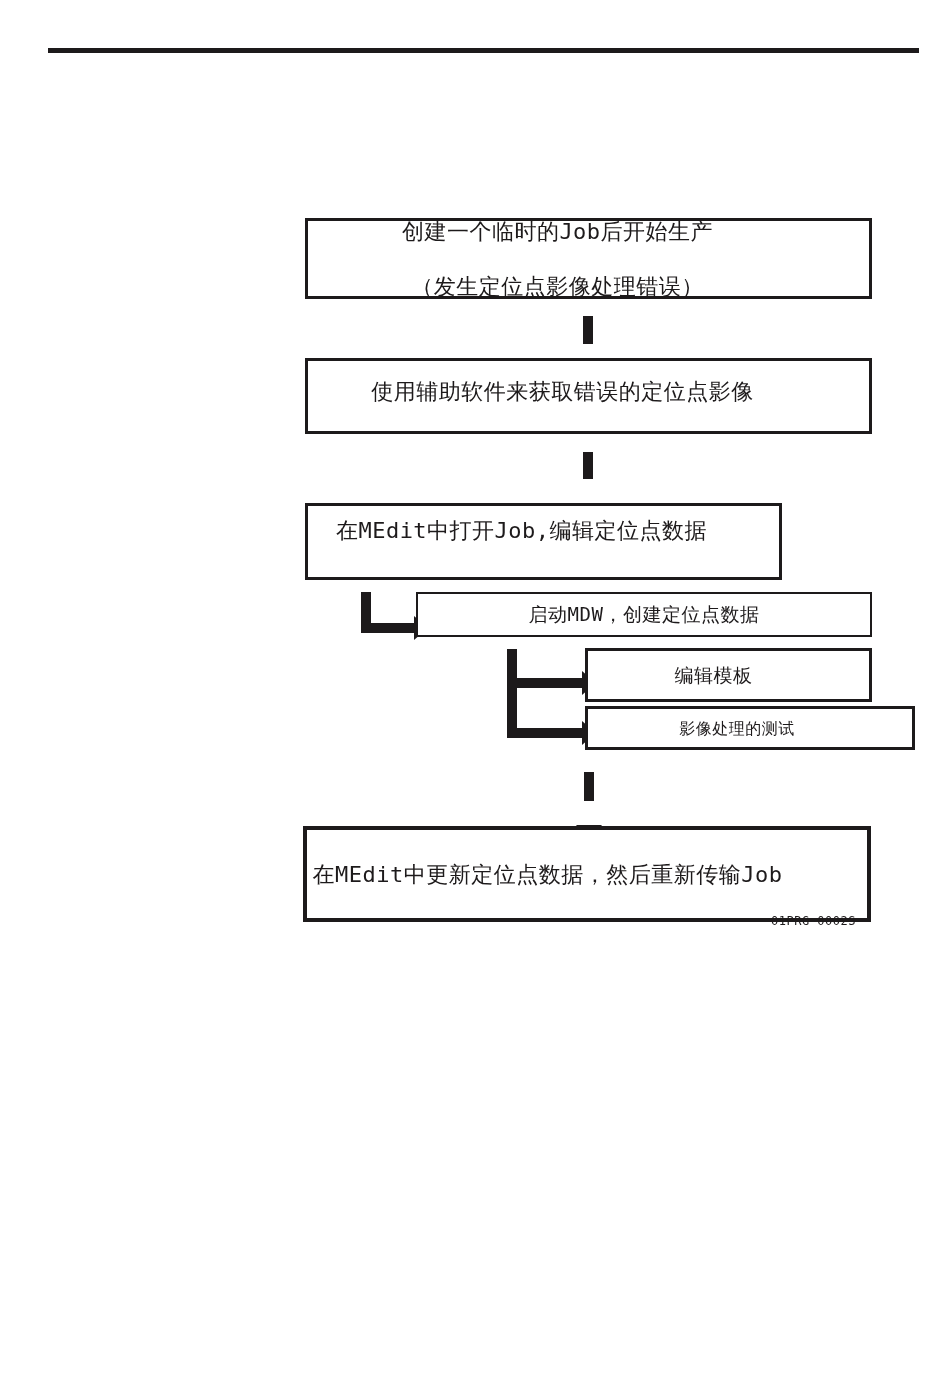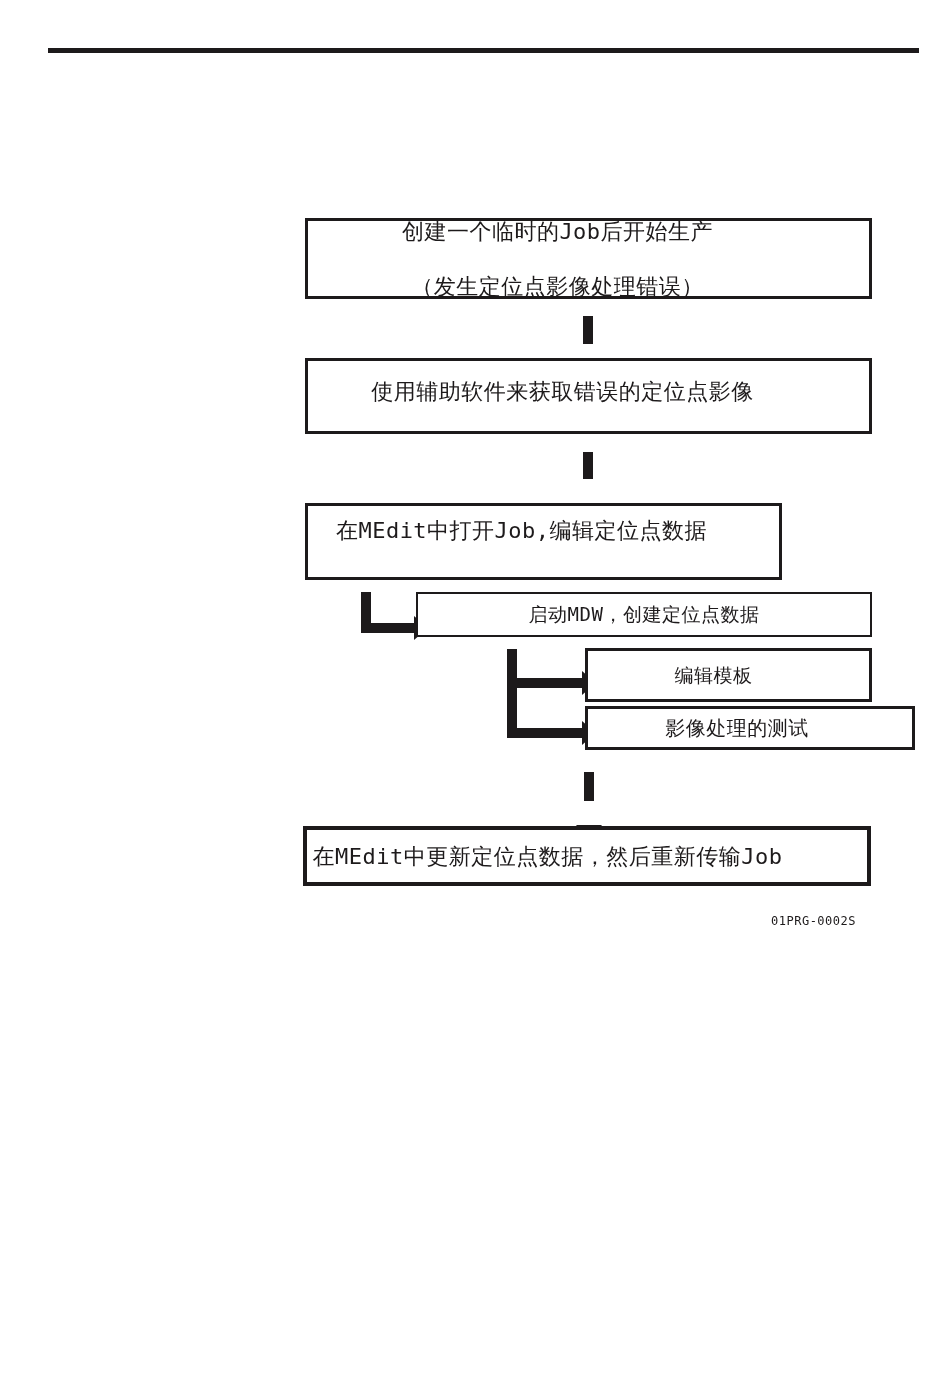--- a/index.html
+++ b/index.html
@@ -38,22 +38,22 @@
     font-size: 22px;
     line-height: 31px;
     letter-spacing: 0.5px;
     white-space: nowrap;
   }
   .box1 { left: 257px; top: 170px; width: 567px; height: 81px; padding-right: 62px; }
   .box2 { left: 257px; top: 310px; width: 567px; height: 76px; padding-right: 52px; padding-bottom: 10px; }
   .box3 { left: 257px; top: 455px; width: 477px; height: 77px; padding-right: 44px; padding-bottom: 22px; }
   .box4 { left: 368px; top: 544px; width: 456px; height: 45px; border-width: 2px; font-size: 19px; }
   .box5 { left: 537px; top: 600px; width: 287px; height: 54px; font-size: 19px; padding-right: 30px; }
-  .box6 { left: 537px; top: 658px; width: 330px; height: 44px; font-size: 20px; padding-right: 26px; }
-  .box7 { left: 255px; top: 778px; width: 568px; height: 60px; border-width: 4px; padding-right: 79px; text-align: right; }
+  .box6 { left: 537px; top: 658px; width: 330px; height: 44px; font-size: 16px; padding-right: 26px; }
+  .box7 { left: 255px; top: 778px; width: 568px; height: 96px; border-width: 4px; padding-right: 79px; text-align: right; }
 
   .down-arrow {
     position: absolute;
     display: flex;
     flex-direction: column;
     align-items: center;
     width: 26px;
   }
   .down-arrow .shaft { width: 10px; background: var(--ink); }
   .down-arrow .head {

